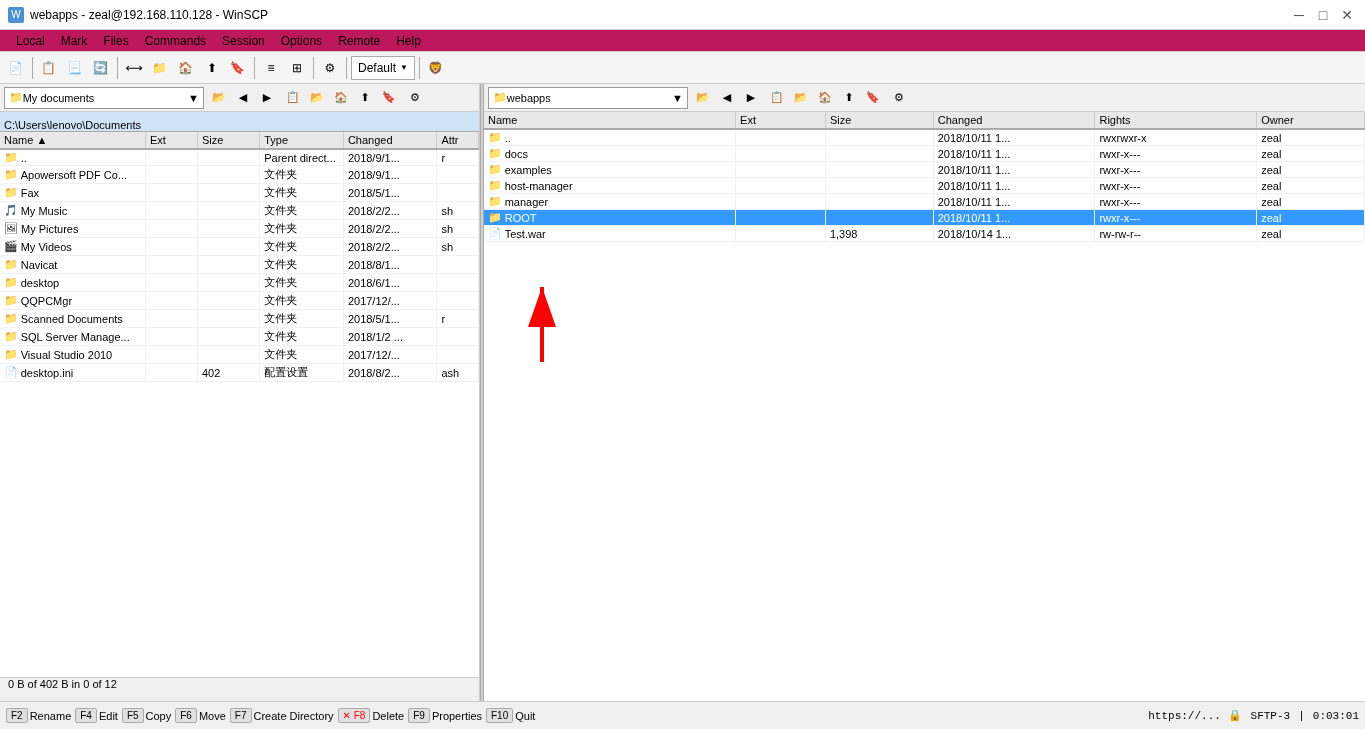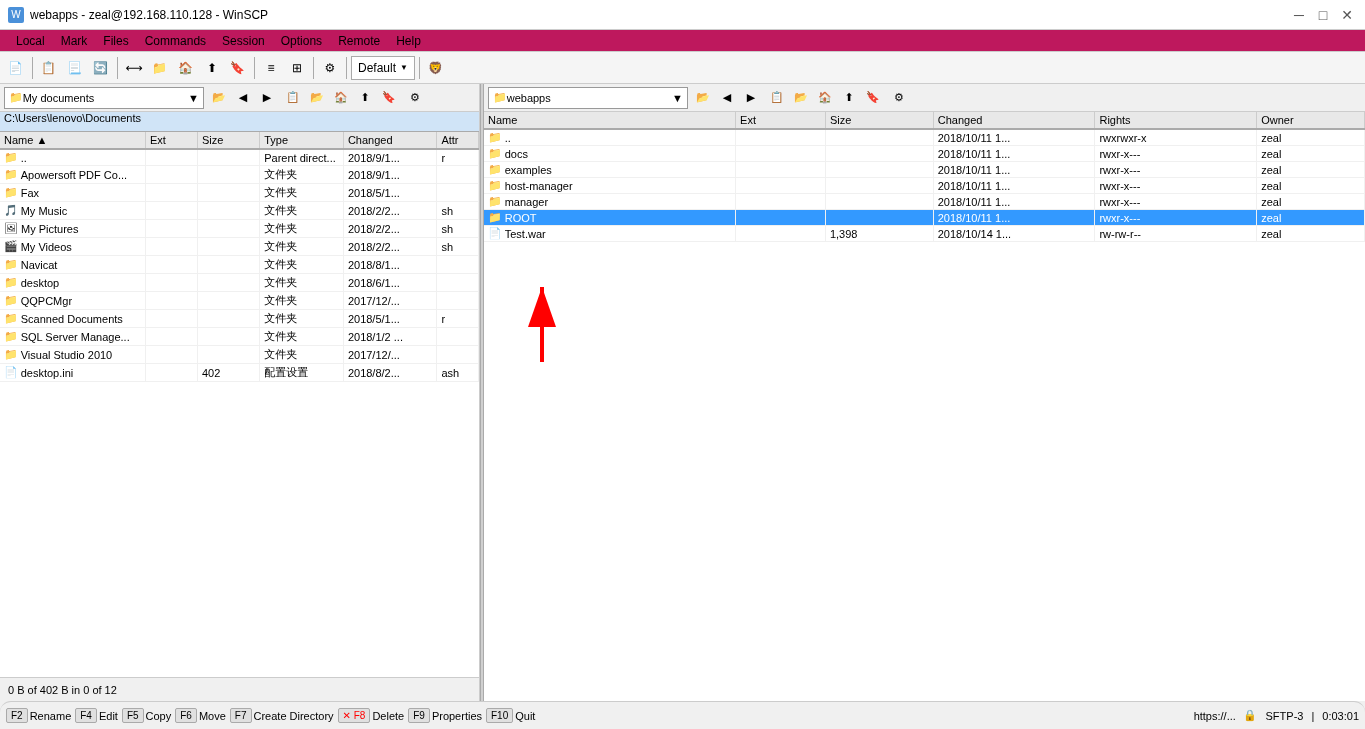--- a/index.html
+++ b/index.html
@@ -28,34 +28,34 @@
     .panel:last-child { border-right: none; }
     
     
     .address-bar { height: 28px; display: flex; align-items: center; background: #f0f0f0; border-bottom: 1px solid #ccc; padding: 0 4px; gap: 4px; }
     .address-dropdown { display: flex; align-items: center; border: 1px solid #999; background: white; padding: 2px 4px; height: 22px; font-size: 11px; flex: 1; cursor: pointer; max-width: 200px; }
     .address-nav { display: flex; gap: 2px; }
     .nav-btn { width: 22px; height: 22px; display: flex; align-items: center; justify-content: center; cursor: pointer; font-size: 11px; border: 1px solid transparent; }
     .toolbar-icons { display: flex; gap: 2px; }
     
     
-    .path-bar { height: 20px; background: #d0e4f7; display: flex; align-items: flex-start; padding: 0 4px; font-size: 11px; border-bottom: 1px solid #aaa; }
+    .path-bar { height: 20px; background: #d0e4f7; display: flex; align-items: flex-end; padding: 0 4px; font-size: 11px; border-bottom: 1px solid #aaa; }
     
     
     .file-list { flex: 1; background: white; overflow-y: auto; }
     .file-table { width: 100%; border-collapse: collapse; }
     .file-table th { background: #e8e8e8; border-bottom: 2px solid #aaa; border-right: 1px solid #ccc; padding: 2px 4px; text-align: left; font-weight: normal; font-size: 11px; cursor: pointer; position: sticky; top: 0; white-space: nowrap; }
     .file-table td { padding: 1px 4px; border-bottom: 1px solid #f0f0f0; border-right: 1px solid #f0f0f0; font-size: 11px; white-space: nowrap; }
     .file-table tr.selected td { background: #3399ff; color: white; }
 
     
-    .status-bar { height: 24px; display: flex; align-items: center; background: #f0f0f0; border-top: 1px solid #ccc; padding: 0 8px; font-size: 11px; }
-    
-    
-    .fn-bar { height: 28px; background: #f0f0f0; display: flex; align-items: center; padding: 0 6px; border-top: 1px solid #ccc; gap: 4px; font-size: 11px; border-radius: 11px; }
+    .status-bar { height: 24px; display: flex; align-items: flex-start; background: #f0f0f0; border-top: 1px solid #ccc; padding: 0 8px; font-size: 11px; }
+    
+    
+    .fn-bar { height: 28px; background: #f0f0f0; display: flex; align-items: center; padding: 0 6px; border-top: 1px solid #ccc; gap: 4px; font-size: 11px; }
     .fn-item { display: flex; align-items: center; gap: 2px; cursor: pointer; }
     .fn-key { background: #e0e0e0; border: 1px solid #aaa; padding: 1px 4px; font-size: 10px; border-radius: 2px; }
     .fn-label { font-size: 11px; }
     
     
     .panel-divider { width: 4px; background: #d0d0d0; cursor: col-resize; border-left: 1px solid #aaa; border-right: 1px solid #aaa; }
 
     .col-name { width: 140px; }
     .col-ext { width: 50px; }
     .col-size { width: 60px; }
@@ -516,21 +516,21 @@
       <span class="fn-label">Delete</span>
     </div>
     <div class="fn-item">
       <span class="fn-key">F9</span>
       <span class="fn-label">Properties</span>
     </div>
     <div class="fn-item">
       <span class="fn-key">F10</span>
       <span class="fn-label">Quit</span>
     </div>
-    <div style="margin-left: auto; display:flex; gap:8px; align-items:center;">
+    <div style="margin-left: auto; display:flex; gap:8px; align-items:center;font-family:Liberation Mono, monospace;">
       <span>https://...</span>
       <span>🔒</span>
       <span>SFTP-3</span>
       <span>|</span>
       <span>0:03:01</span>
     </div>
   </div>
 </div>
 
 </body></html>

